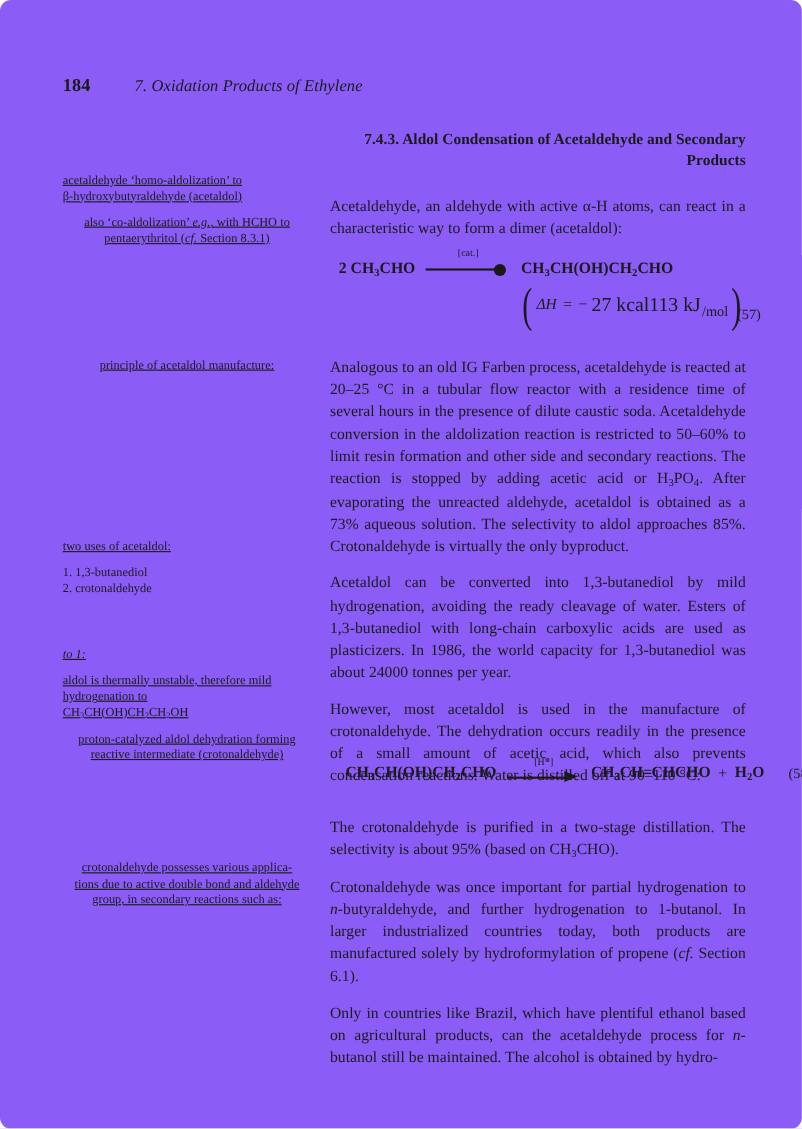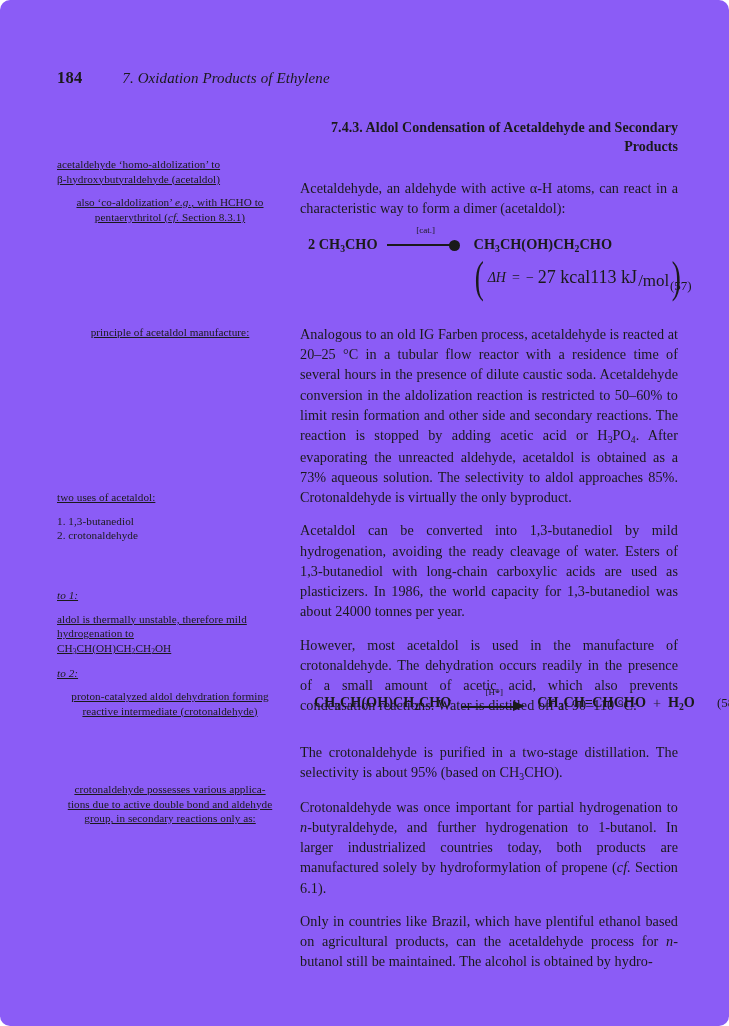--- a/index.html
+++ b/index.html
@@ -178,21 +178,21 @@
   .eqsign { margin: 0 6px 0 2px; }
   .minus { margin-right: 4px; }
   .stack {
     display: inline-flex;
     flex-direction: row;
     line-height: 1.06;
     font-size: 18px;
     text-align: right;
   }
   .stack span { white-space: nowrap; }
-  .permol { margin-left: 1px; font-size: 17px; align-self: flex-end; text-align: center; }
+  .permol { margin-left: 1px; font-size: 13px; align-self: flex-end; text-align: center; }
 
   .eq-number {
     position: absolute;
     font-size: 13px;
   }
 
   
   .eq58 {
     position: absolute;
     left: 314px;
@@ -245,30 +245,29 @@
     </ol>
   </div>
 
   <div class="marginalia" style="top:588px;">
     <p class="nojust"><i>to 1:</i></p>
     <p>
       aldol is thermally unstable, therefore mild<br>
       <span class="nojust">hydrogenation to</span><br>
       CH<sub>3</sub>CH(OH)CH<sub>2</sub>CH<sub>2</sub>OH
     </p>
-    <p class="nojust"><i>to 2:</i></p>
     <p class="nojust">
       proton-catalyzed aldol dehydration forming<br>reactive intermediate (crotonaldehyde)
     </p>
   </div>
 
   <div class="marginalia" style="top:782px;">
     <p>
       crotonaldehyde possesses various applica-<br>tions due to active double bond and aldehyde<br>
-      <span class="nojust">group, in secondary reactions only as:</span>
+      <span class="nojust">group, in secondary reactions such as:</span>
     </p>
   </div>
 
   <div class="maincol" style="top:118px;">
     <h2 class="section-title">
       <span>7.4.3. Aldol Condensation of Acetaldehyde and Secondary</span>
       <span class="cont">Products</span>
     </h2>
     <p>
       Acetaldehyde, an aldehyde with active α-H atoms, can react in a characteristic way to form a dimer (acetaldol):

